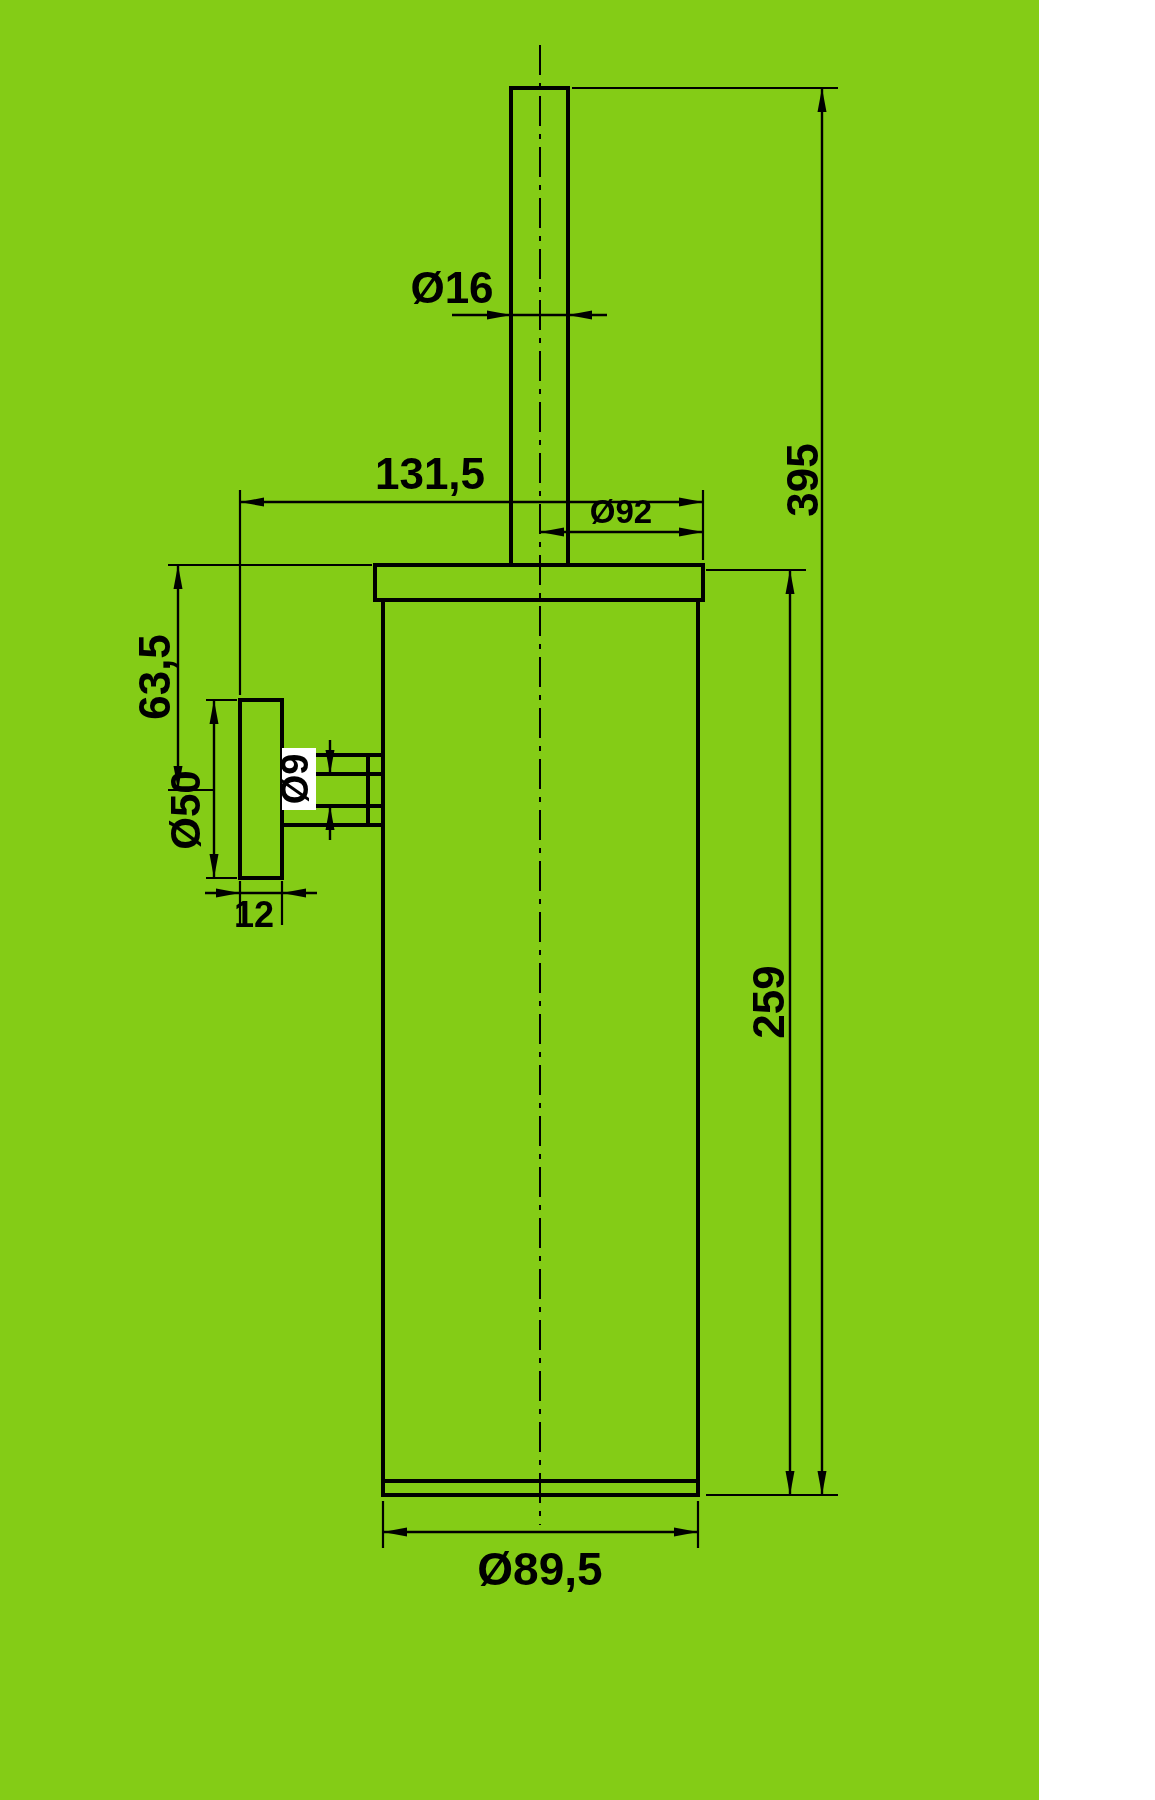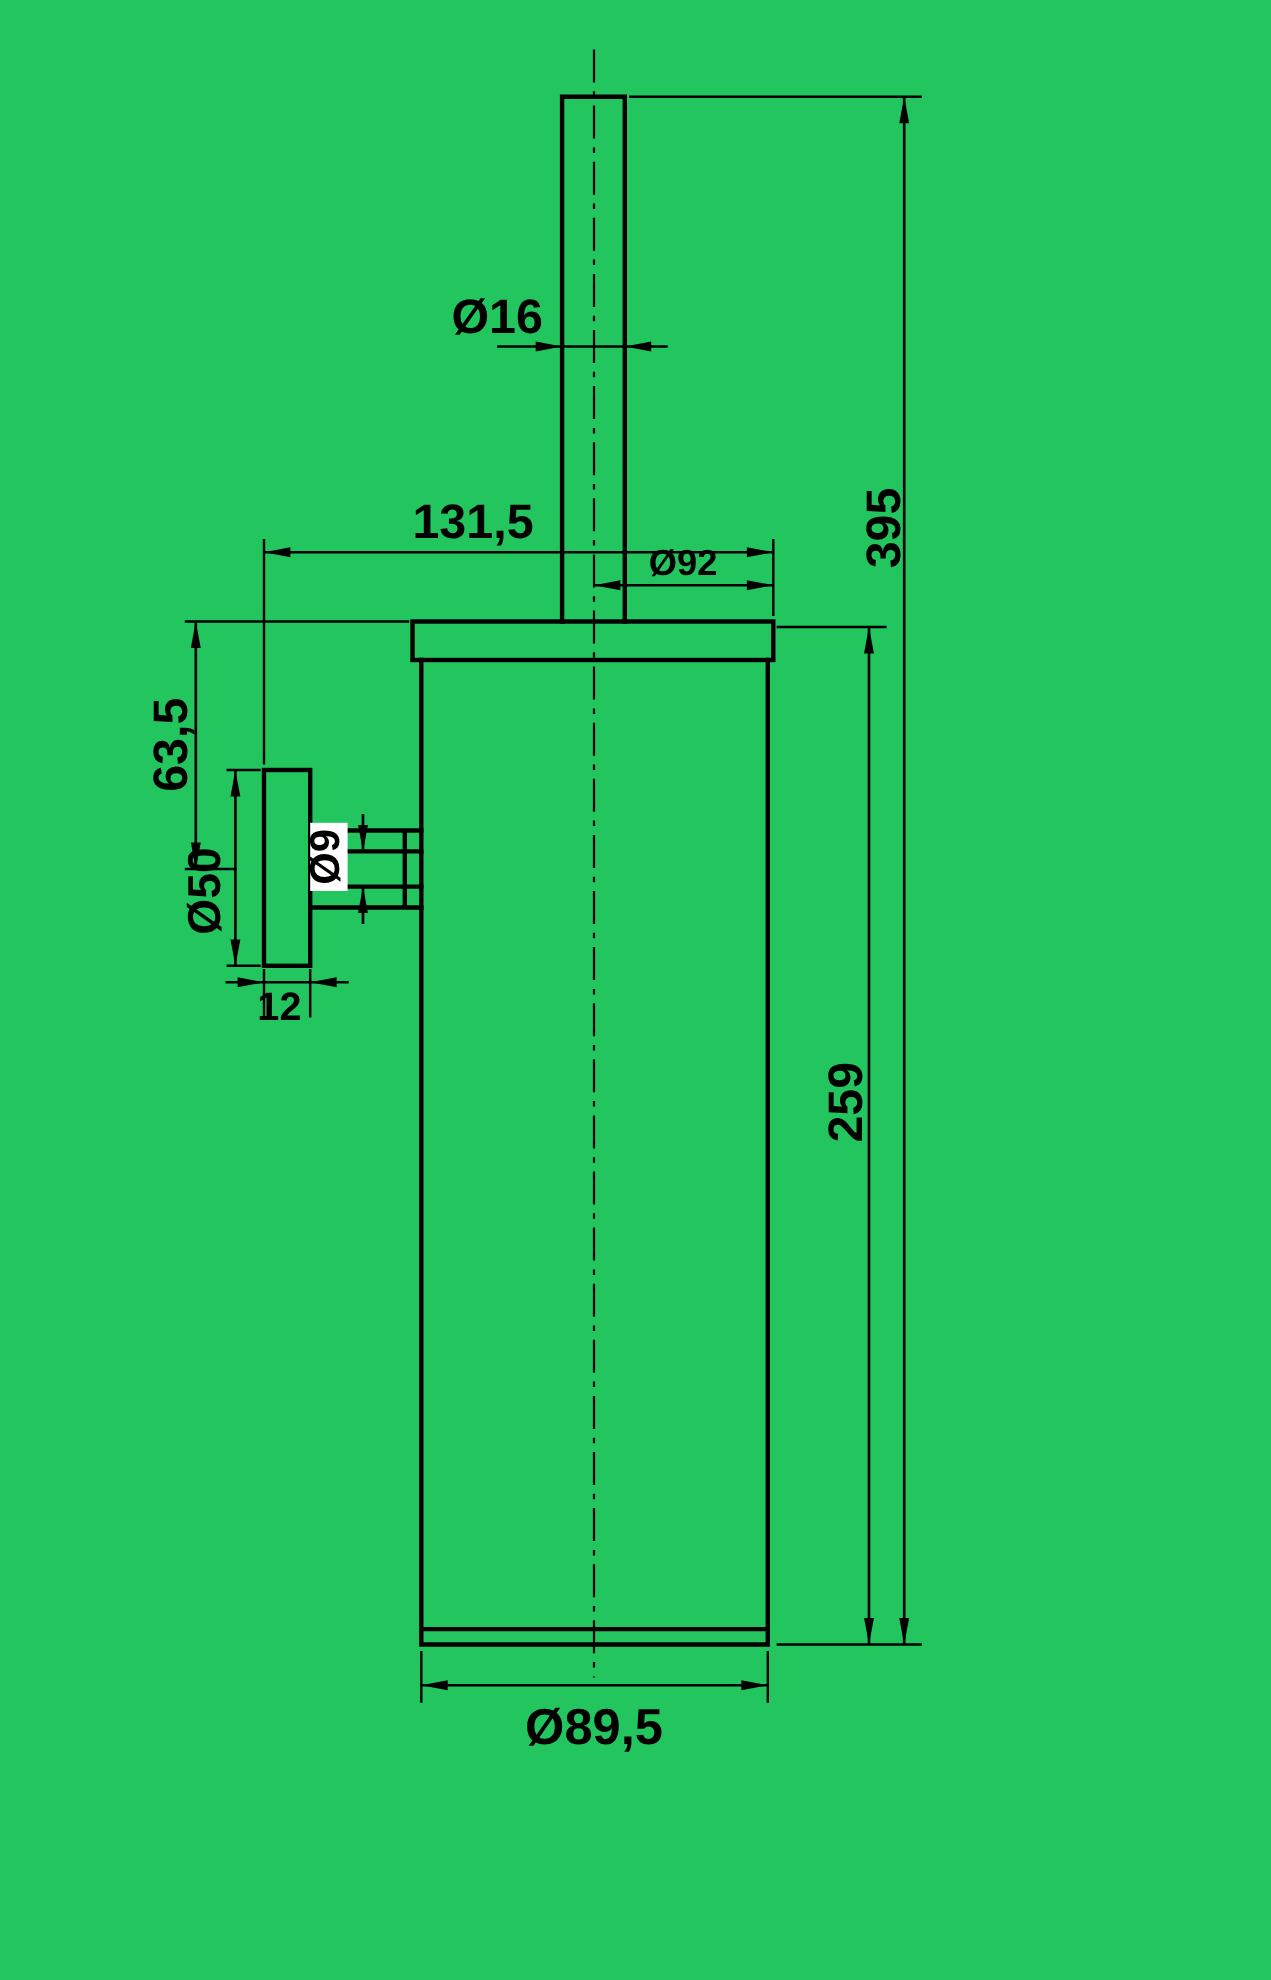--- a/index.html
+++ b/index.html
@@ -2,23 +2,23 @@
 <html><head>
 <meta charset="utf-8">
 <style>
   html, body {
     margin: 0;
     padding: 0;
     background: #ffffff;
   }
   .sheet {
     position: relative;
-    width: 1155px;
+    width: 1039px;
     height: 1800px;
-    background: #22c55e;
+    background: #84cc16;
     overflow: hidden;
   }
   svg {
     display: block;
     width: 1155px;
     height: 1800px;
   }
   .obj {
     stroke: #000000;
     stroke-width: 4;

